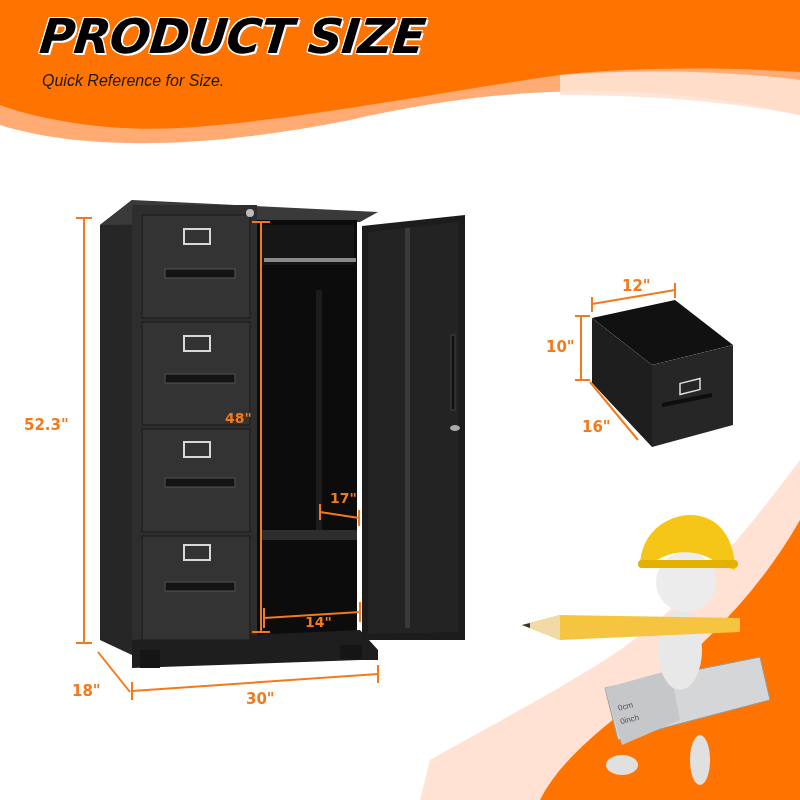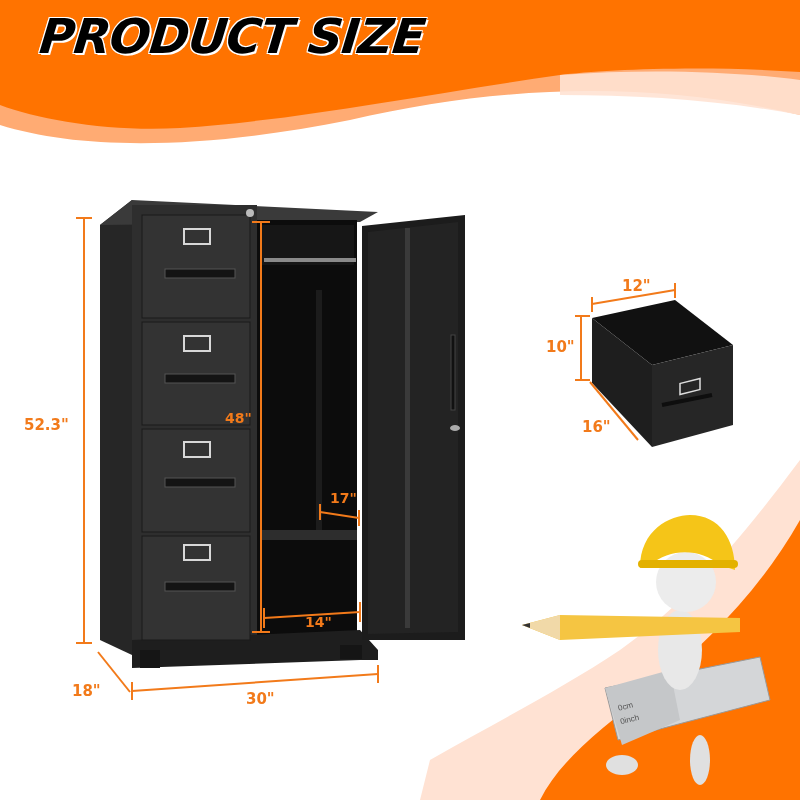--- a/index.html
+++ b/index.html
@@ -135,20 +135,21 @@
       <polygon points="522,625 530,623 530,628" fill="#333"></polygon>
 
       <circle cx="686" cy="582" r="30" fill="#ececec"></circle>
 
       <path d="M640,568 C640,530 670,515 690,515 C720,515 735,540 735,570 L720,565 C700,548 670,548 650,565 Z" fill="#f5c518"></path>
       <rect x="638" y="560" width="100" height="8" rx="4" fill="#e3b100"></rect>
     </g>
   </svg>
 
   <div class="title">PRODUCT SIZE</div>
+  <div class="subtitle">Quick Reference for Size.</div>
 
   <div class="dim" style="left:24px; top:416px;">52.3"</div>
   <div class="dim" style="left:72px; top:682px;">18"</div>
   <div class="dim" style="left:246px; top:690px;">30"</div>
   <div class="dim" style="left:225px; top:410px; font-size:14px;">48"</div>
   <div class="dim" style="left:330px; top:490px; font-size:14px;">17"</div>
   <div class="dim" style="left:305px; top:614px; font-size:14px;">14"</div>
 
   <div class="dim" style="left:622px; top:277px;">12"</div>
   <div class="dim" style="left:546px; top:338px;">10"</div>

